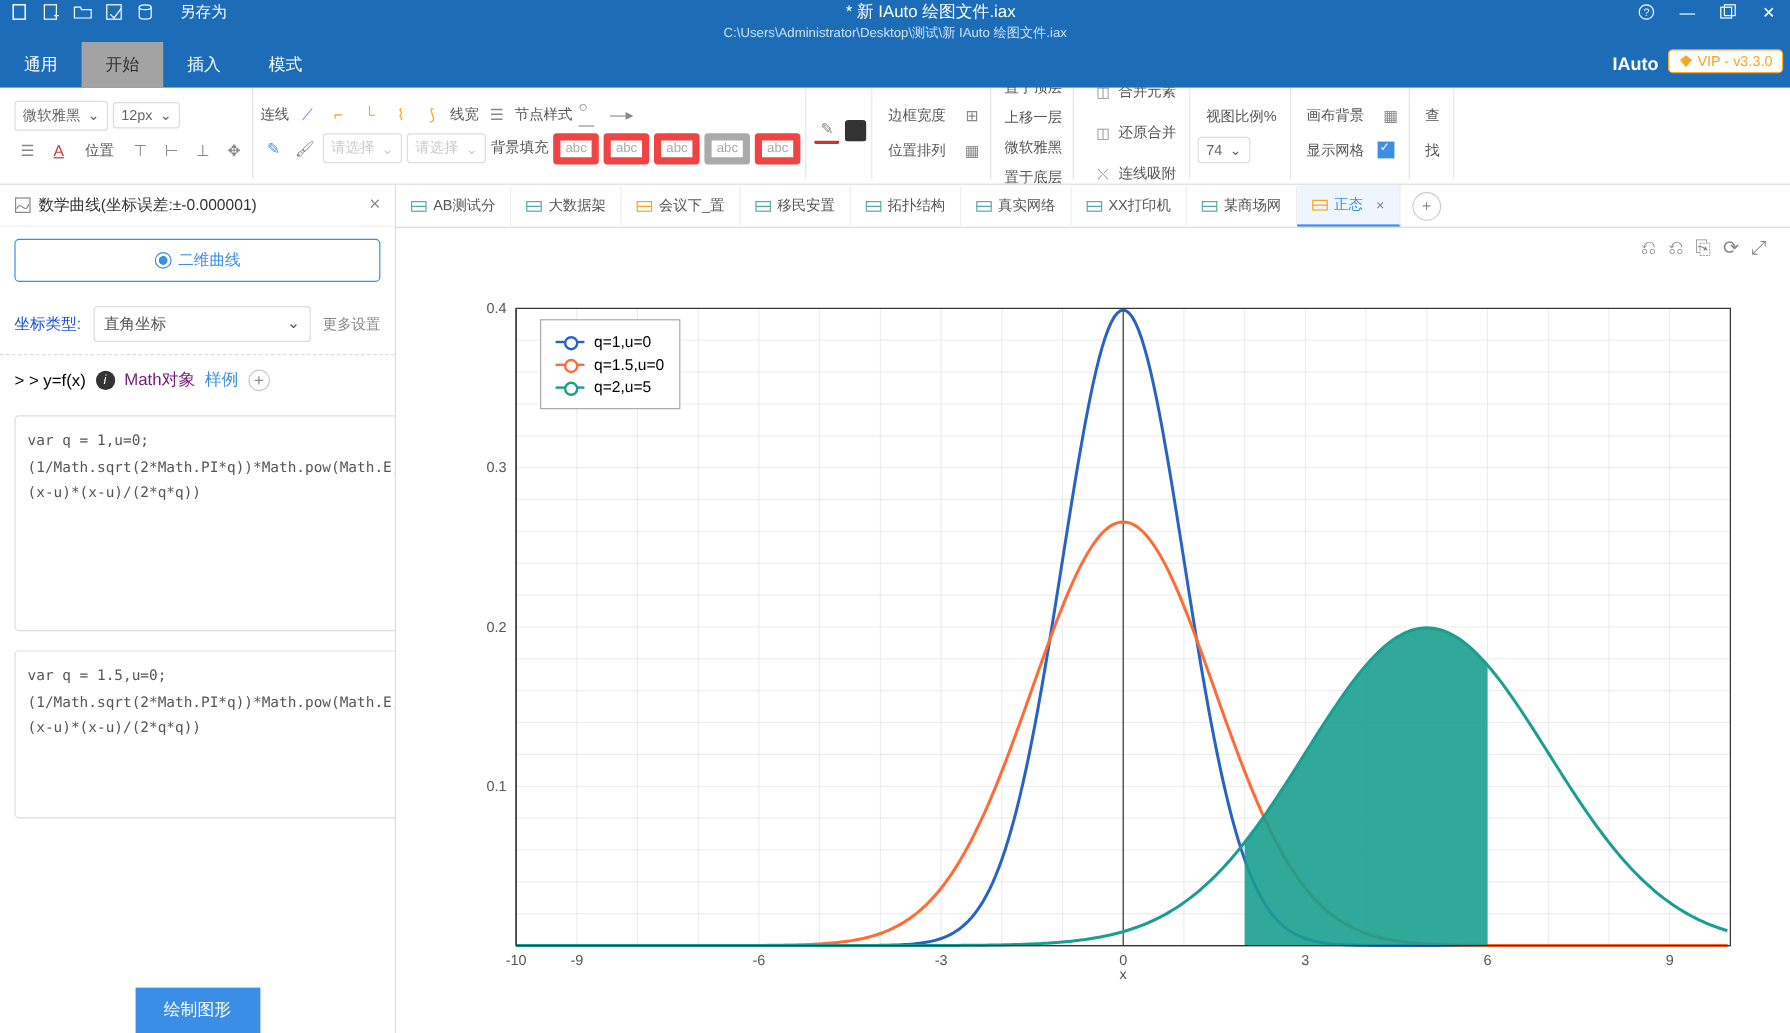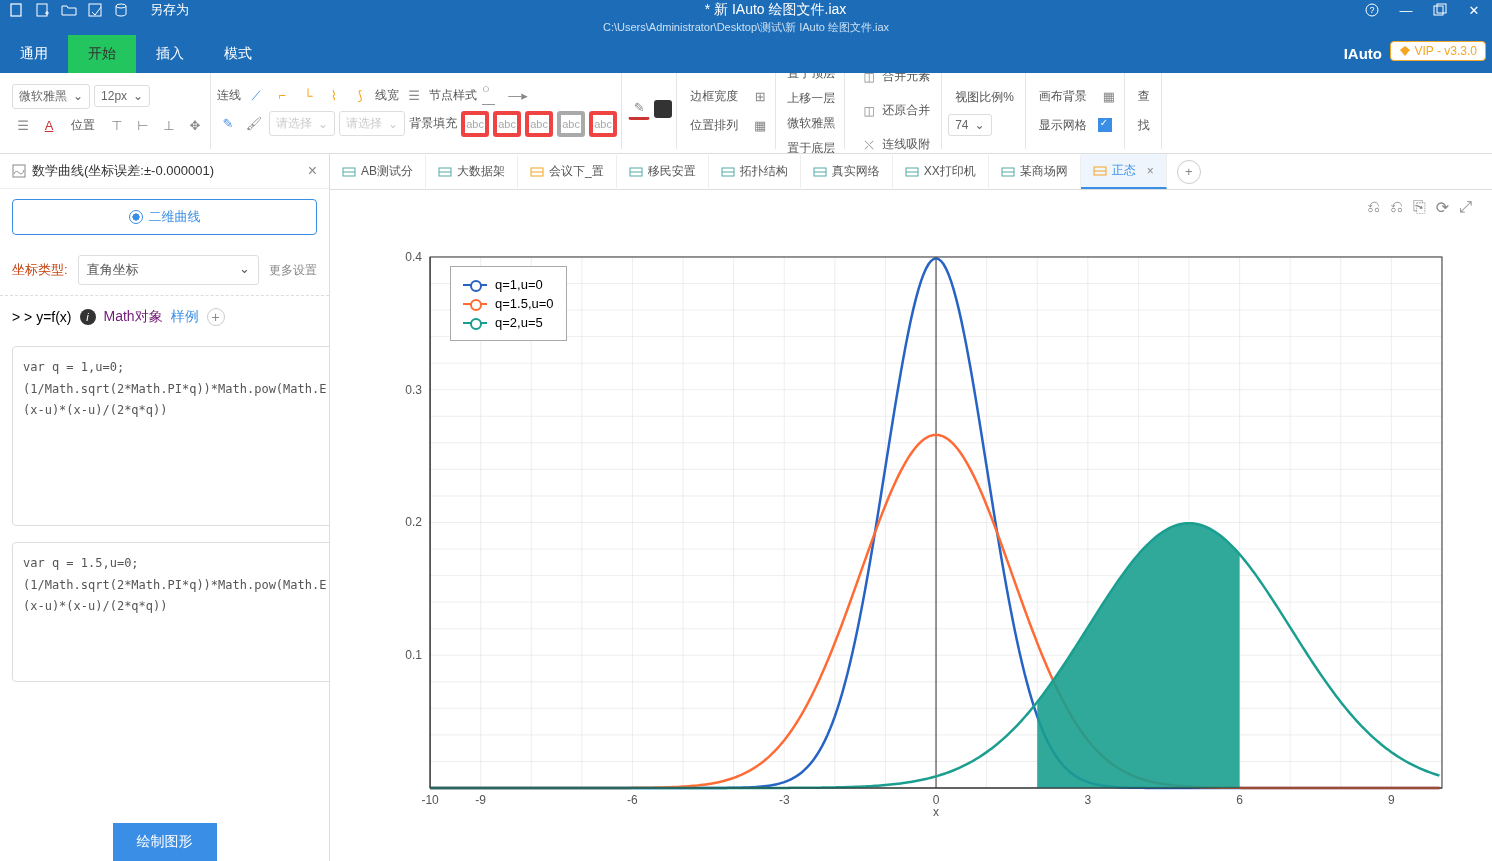--- a/index.html
+++ b/index.html
@@ -8,45 +8,45 @@
 .titlebar-top{height:28px;display:flex;align-items:center;padding:0 8px}
 .titlebar-icons{display:flex;gap:8px;align-items:center}
 .titlebar-icons span{width:18px;height:18px;display:flex;align-items:center;justify-content:center;cursor:pointer}
 .saveas{margin-left:20px;font-size:13px;cursor:pointer}
 .doc-title{flex:1;text-align:center;font-size:14px}
 .window-controls{display:flex;gap:14px;align-items:center}
 .window-controls span{cursor:pointer;width:20px;height:20px;display:flex;align-items:center;justify-content:center}
 .titlebar-mid{height:18px;text-align:center;font-size:11px;color:#cce0f3}
 .menubar{height:40px;background:#1c6cb8;display:flex;align-items:flex-end;position:relative}
 .menu-tab{padding:10px 20px;color:#fff;cursor:pointer;font-size:14px}
-.menu-tab.active{background:#22c55e;color:#333}
+.menu-tab.active{background:#a3a3a3;color:#333}
 .brand{position:absolute;right:110px;top:10px;color:#fff;font-weight:bold;font-size:15px}
 .vip-badge{position:absolute;right:6px;top:6px;background:#fff;border:1px solid #f5a623;color:#f5a623;padding:2px 8px;border-radius:4px;font-size:12px;display:flex;align-items:center;gap:4px}
 .ribbon{height:86px;border-bottom:1px solid #ddd;display:flex;align-items:center;padding:4px 8px;gap:2px;background:#fff;overflow:hidden}
 .ribbon-group{display:flex;flex-direction:column;gap:4px;padding:0 4px;border-right:1px solid #e5e5e5;height:76px;justify-content:center}
 .ribbon-row{display:flex;align-items:center;gap:4px}
 .ribbon-btn{padding:3px 6px;border:1px solid transparent;cursor:pointer;font-size:12px;color:#555;display:flex;align-items:center;gap:2px;border-radius:3px}
 .ribbon-select{border:1px solid #ddd;padding:3px 6px;font-size:12px;color:#666;display:flex;align-items:center;gap:6px;border-radius:3px;cursor:pointer}
 .ribbon-icon{width:22px;height:22px;border:1px solid transparent;display:flex;align-items:center;justify-content:center;cursor:pointer;border-radius:3px;color:#888}
 .ribbon-icon.blue{color:#4a90e2}
 .ribbon-icon.orange{color:#f5a623}
 .ribbon-label{font-size:12px;color:#555}
-.abc-box{width:28px;height:26px;border:4px solid #ef4444;display:flex;align-items:center;justify-content:center;font-size:11px;color:#aaa;border-radius:3px}
+.abc-box{width:38px;height:26px;border:6px solid #ef4444;display:flex;align-items:center;justify-content:center;font-size:11px;color:#aaa;border-radius:3px}
 .main{display:flex;height:707px}
 .sidebar{width:330px;border-right:1px solid #ddd;display:flex;flex-direction:column;overflow:hidden}
 .sidebar-header{padding:8px 12px;display:flex;align-items:center;justify-content:space-between;border-bottom:1px solid #eee}
 .sidebar-title{font-size:13px;color:#333;display:flex;align-items:center;gap:6px}
 .close-x{cursor:pointer;color:#888;font-size:16px}
 .curve-tabs{display:flex;gap:10px;padding:10px 12px}
 .curve-tab{flex:1;padding:8px;border:1px solid #ddd;border-radius:4px;text-align:center;cursor:pointer;font-size:13px;display:flex;align-items:center;justify-content:center;gap:6px}
 .curve-tab.active{border-color:#3a8ee6;color:#3a8ee6}
 .radio-dot{width:14px;height:14px;border-radius:50%;border:1px solid #ccc;display:inline-block}
 .radio-dot.on{border-color:#3a8ee6;background:radial-gradient(circle,#3a8ee6 40%,#fff 45%)}
 .coord-row{padding:10px 12px;display:flex;align-items:center;gap:10px;border-bottom:1px dashed #ddd}
-.coord-row label{font-size:13px;color:#c2410c}
+.coord-row label{font-size:13px;color:#1d4ed8}
 .coord-select{flex:1;border:1px solid #ddd;padding:5px 8px;border-radius:3px;font-size:13px;color:#555;display:flex;justify-content:space-between;cursor:pointer}
 .more-link{color:#888;font-size:12px;cursor:pointer}
 .formula-header{padding:12px;display:flex;align-items:center;gap:8px;font-size:14px}
 .formula-header b{font-weight:normal}
 .info-badge{background:#333;color:#fff;border-radius:50%;width:16px;height:16px;display:flex;align-items:center;justify-content:center;font-size:11px;font-style:italic}
 .math-link{color:#701a75;cursor:pointer}
 .sample-link{color:#3a8ee6;cursor:pointer}
 .add-circle{width:18px;height:18px;border:1px solid #ccc;border-radius:50%;display:flex;align-items:center;justify-content:center;cursor:pointer;color:#888}
 .code-block{margin:8px 12px;display:flex;gap:8px;align-items:flex-start}
 .code-text{flex:1;border:1px solid #ddd;border-radius:4px;padding:10px;font-family:monospace;font-size:12px;color:#555;line-height:1.8;min-height:180px;resize:vertical;position:relative}

